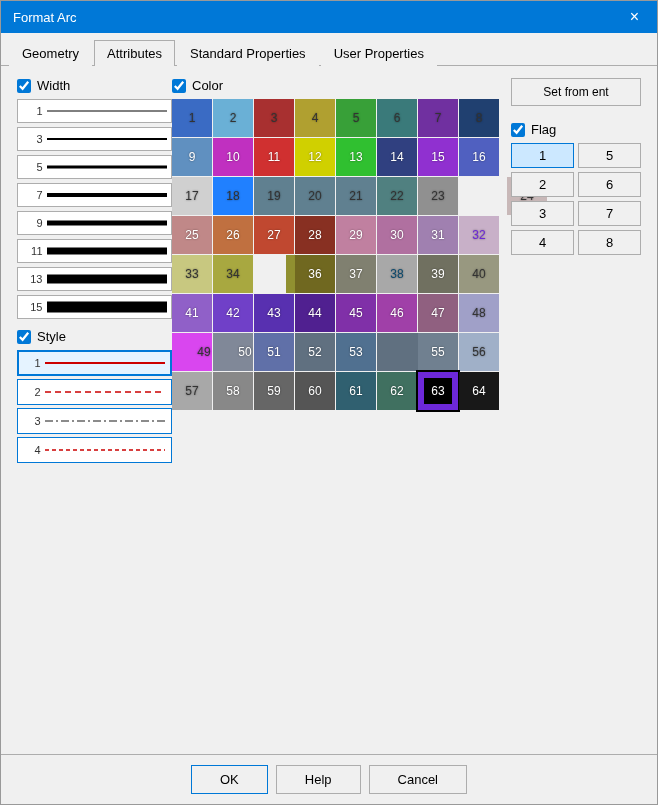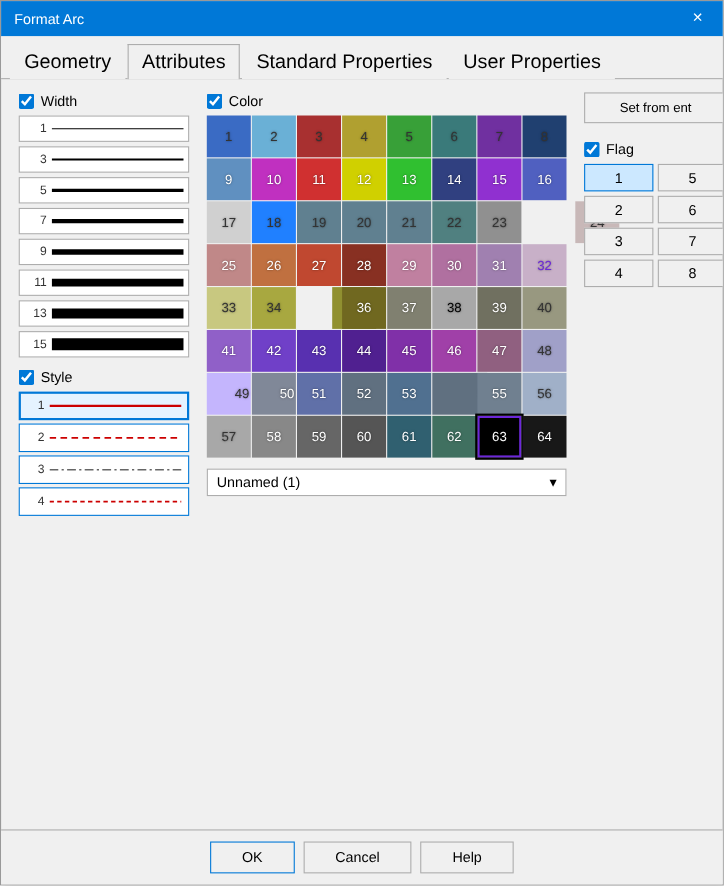--- a/index.html
+++ b/index.html
@@ -48,39 +48,38 @@
       background: #f0f0f0;
       border-bottom: 1px solid #adadad;
       padding: 6px 8px 0 8px;
     }
     .tab {
       padding: 5px 12px;
       cursor: pointer;
       border: 1px solid transparent;
       border-bottom: none;
       background: #f0f0f0;
-      font-size: 18px;
+      font-size: 13px;
       margin-right: 2px;
       position: relative;
       bottom: -1px;
     }
     .tab.active {
       background: #f0f0f0;
       border-color: #adadad;
       border-bottom-color: #f0f0f0;
       z-index: 1;
     }
     .content {
       flex: 1;
       padding: 12px 16px;
       overflow: hidden;
     }
     .main-row {
       display: flex;
-      gap: 16px;
     }
     .left-panel {
       width: 155px;
       flex-shrink: 0;
     }
     .center-panel {
       flex: 1;
     }
     .right-panel {
       width: 130px;
@@ -145,21 +144,21 @@
       height: 38px;
       display: flex;
       align-items: center;
       justify-content: center;
       color: white;
       font-size: 12px;
       cursor: pointer;
       border: 1px solid transparent;
       text-shadow: 0 0 2px rgba(0,0,0,0.5);
     }
-    .color-cell.selected { border: 2px solid #6d28d9; outline: 2px solid #000; }
+    .color-cell.selected { border: 6px solid #6d28d9; outline: 2px solid #000; }
     .set-from-btn {
       padding: 6px 10px;
       background: #f0f0f0;
       border: 1px solid #adadad;
       cursor: pointer;
       font-size: 12px;
       width: 100%;
       margin-bottom: 8px;
     }
     .level-section { margin-top: 8px; }
@@ -356,54 +355,50 @@
             <div class="color-cell" style="background: rgb(136, 48, 34);">28</div>
             <div class="color-cell" style="background: rgb(192, 128, 160);">29</div>
             <div class="color-cell" style="background: rgb(176, 112, 160);">30</div>
             <div class="color-cell" style="background: rgb(160, 128, 176);">31</div>
             <div class="color-cell" style="background: rgb(200, 176, 200); color: #6d28d9;">32</div>
             <div class="color-cell" style="background: rgb(200, 200, 128); color: rgb(51, 51, 51);">33</div>
             <div class="color-cell" style="background: rgb(168, 168, 64); color: rgb(51, 51, 51);">34</div>
             <div class="color-cell" style="background: rgb(144, 144, 48); margin-left: 32px;">35</div>
             <div class="color-cell" style="background: rgb(112, 104, 32);">36</div>
             <div class="color-cell" style="background: rgb(128, 128, 112);">37</div>
-            <div class="color-cell" style="background: rgb(168, 168, 168); color: #000000;">38</div>
+            <div class="color-cell" style="background: rgb(168, 168, 168); color: #0c4a6e;">38</div>
             <div class="color-cell" style="background: rgb(112, 112, 96);">39</div>
             <div class="color-cell" style="background: rgb(152, 152, 128); color: rgb(51, 51, 51);">40</div>
             <div class="color-cell" style="background: rgb(144, 96, 200);">41</div>
             <div class="color-cell" style="background: rgb(112, 64, 200);">42</div>
             <div class="color-cell" style="background: rgb(88, 48, 176);">43</div>
             <div class="color-cell" style="background: rgb(80, 32, 144);">44</div>
             <div class="color-cell" style="background: rgb(128, 48, 168);">45</div>
             <div class="color-cell" style="background: rgb(160, 64, 168);">46</div>
             <div class="color-cell" style="background: rgb(144, 96, 128);">47</div>
             <div class="color-cell" style="background: rgb(160, 160, 200); color: rgb(51, 51, 51);">48</div>
-            <div class="color-cell" style="background: #c4b5fd; color: rgb(51, 51, 51); padding-left: 24px;">49</div>
+            <div class="color-cell" style="background: #d946ef; color: rgb(51, 51, 51); padding-left: 24px;">49</div>
             <div class="color-cell" style="background: rgb(128, 136, 152); padding-left: 24px;">50</div>
             <div class="color-cell" style="background: rgb(96, 112, 168);">51</div>
             <div class="color-cell" style="background: rgb(96, 112, 128);">52</div>
             <div class="color-cell" style="background: rgb(80, 112, 144);">53</div>
             <div class="color-cell" style="background: rgb(96, 112, 128); padding-left: 48px;">54</div>
             <div class="color-cell" style="background: rgb(112, 128, 144);">55</div>
             <div class="color-cell" style="background: rgb(160, 176, 200); color: rgb(51, 51, 51);">56</div>
             <div class="color-cell" style="background: rgb(168, 168, 168); color: rgb(51, 51, 51);">57</div>
             <div class="color-cell" style="background: rgb(136, 136, 136);">58</div>
             <div class="color-cell" style="background: rgb(102, 102, 102);">59</div>
             <div class="color-cell" style="background: rgb(85, 85, 85);">60</div>
             <div class="color-cell" style="background: rgb(48, 96, 112);">61</div>
             <div class="color-cell" style="background: rgb(64, 112, 96);">62</div>
             <div class="color-cell selected" style="background: rgb(0, 0, 0);">63</div>
             <div class="color-cell" style="background: rgb(24, 24, 24);">64</div>
           </div>
 
         <div class="level-section">
-          <div class="level-dropdown">
-            <span>Unnamed (1)</span>
-            <span>▾</span>
-          </div>
         </div>
       </div>
 
       <div class="right-panel">
         <button class="set-from-btn">Set from ent</button>
 
         <div class="flag-section">
           <div class="section-header">
             <input type="checkbox" class="checkbox" checked="" style="">
             <span>Flag</span>
@@ -418,16 +413,16 @@
               <div class="flag-btn">4</div>
               <div class="flag-btn">8</div>
             </div>
         </div>
       </div>
     </div>
   </div>
 
   <div class="footer">
     <button class="footer-btn primary">OK</button>
+    <button class="footer-btn">Help</button>
     <button class="footer-btn">Cancel</button>
-    <button class="footer-btn">Help</button>
   </div>
 </div>
 
 </body></html>

